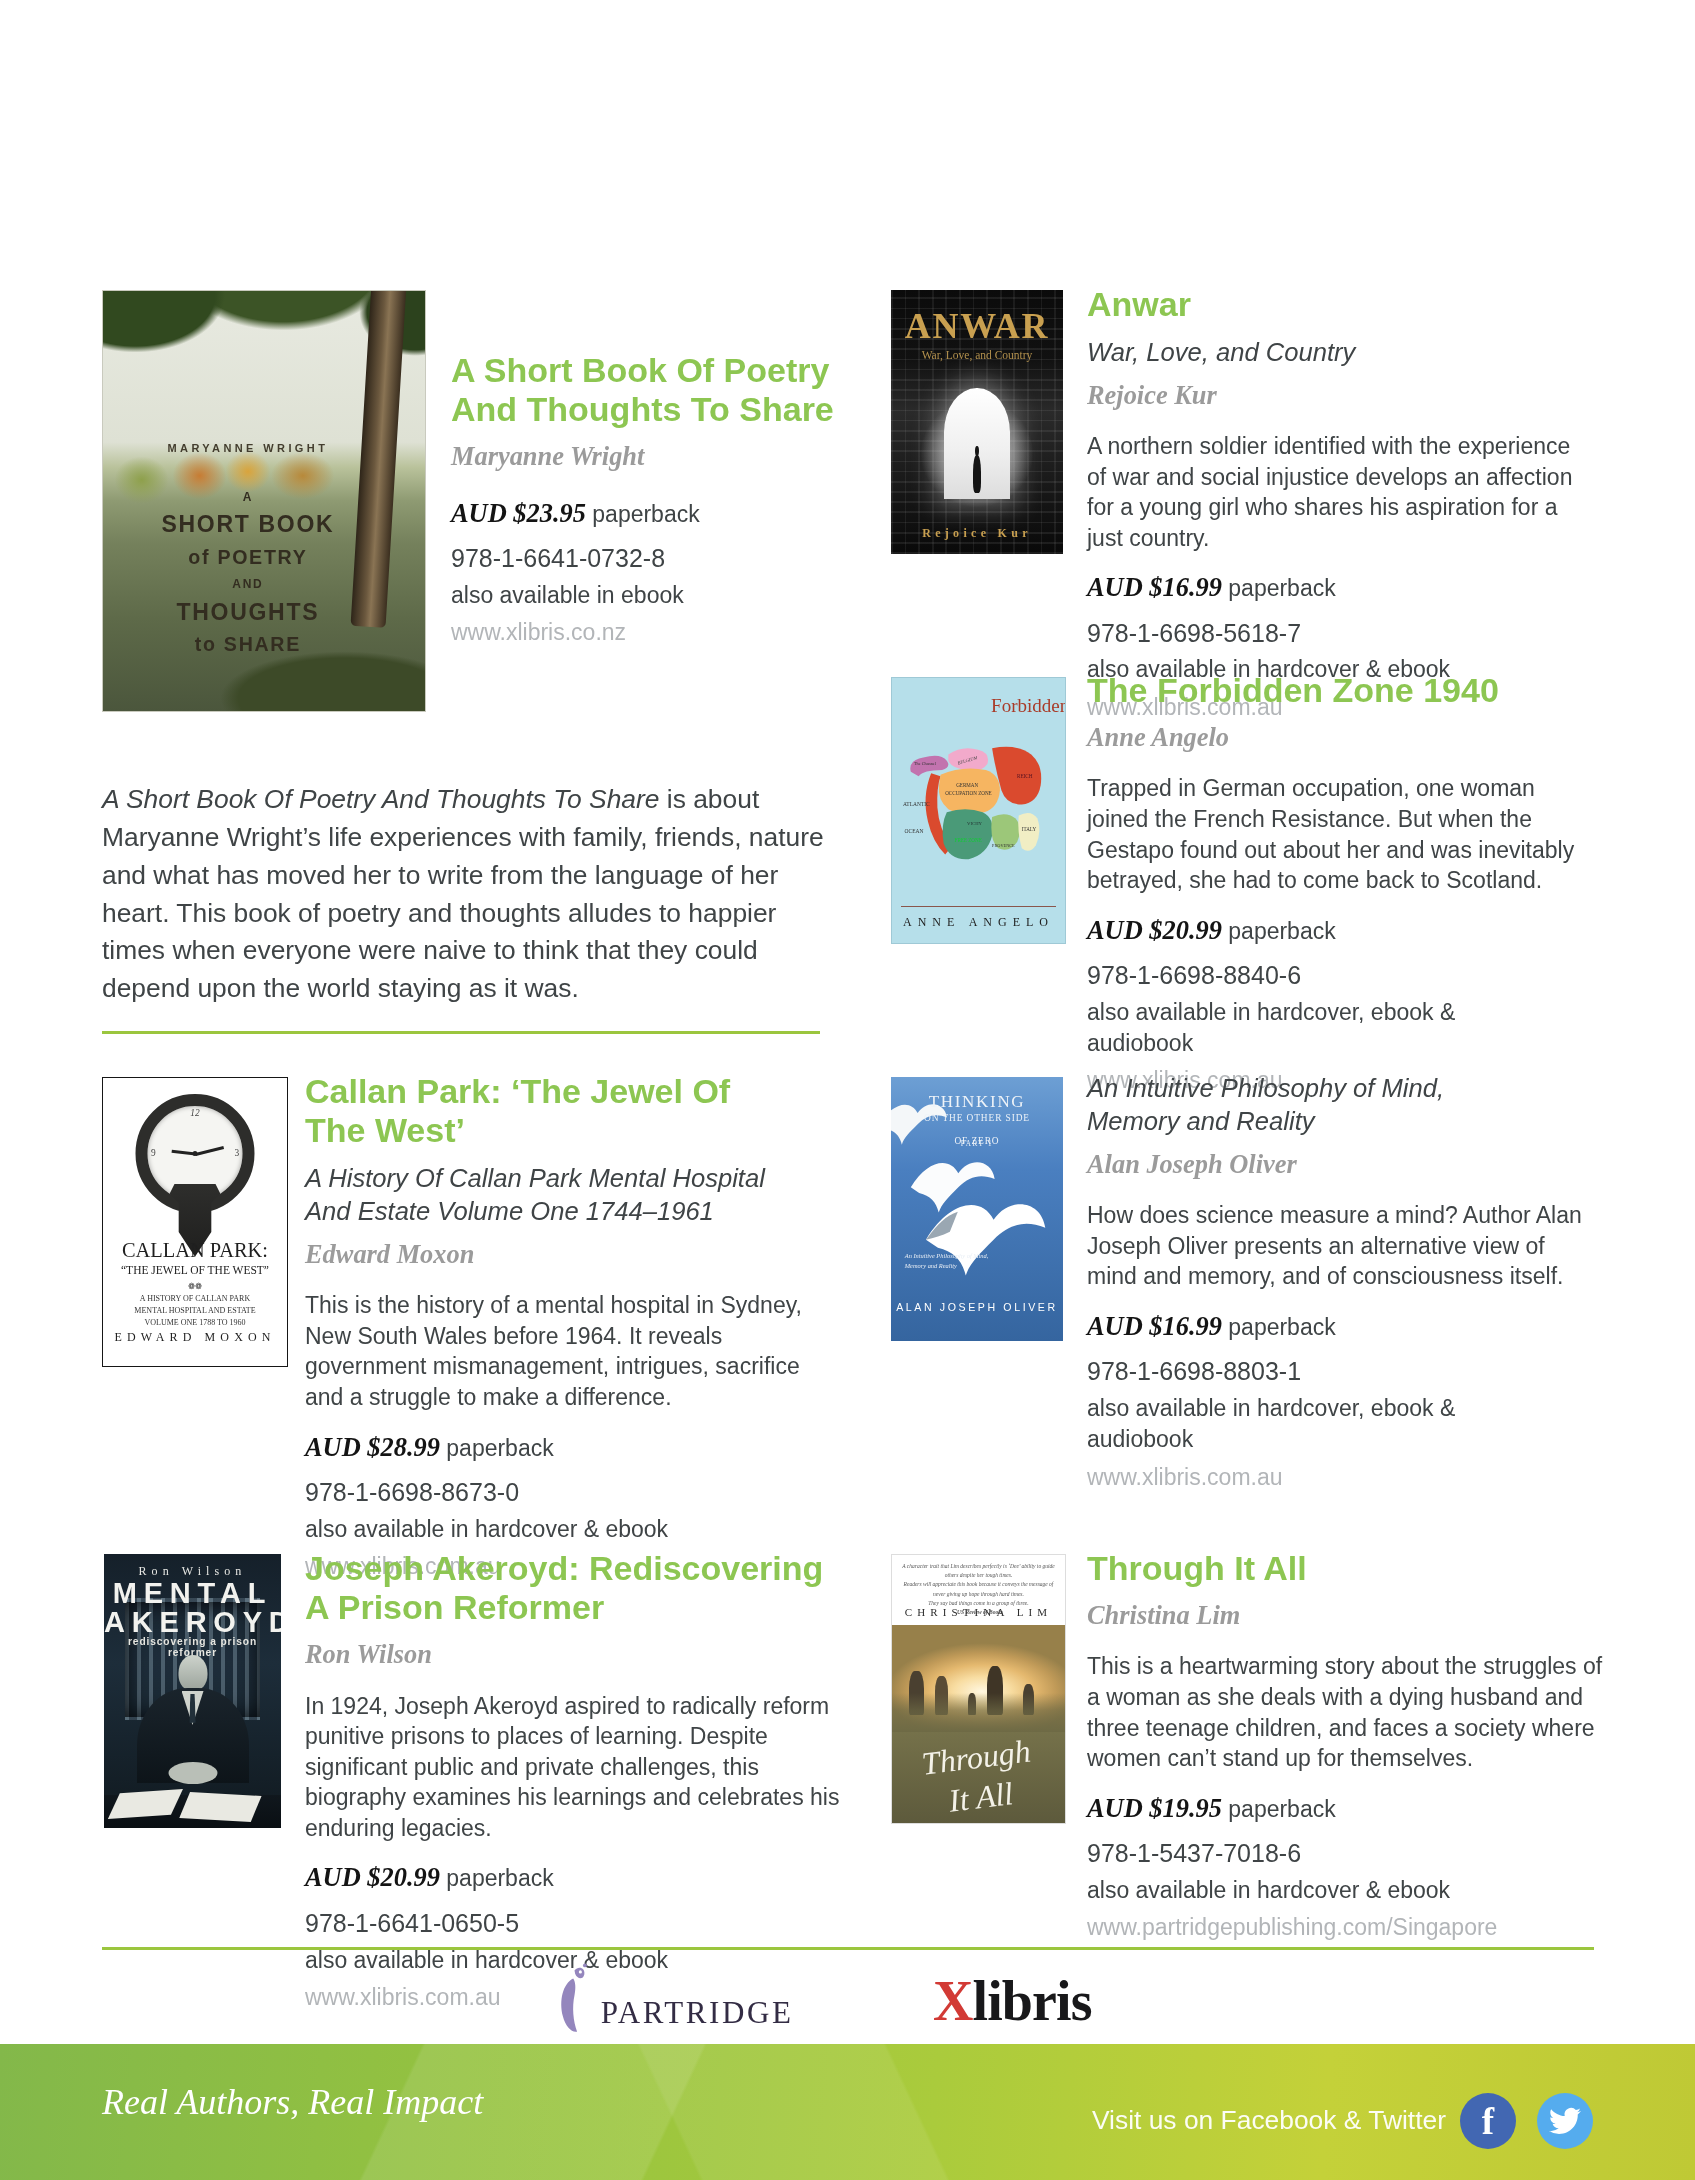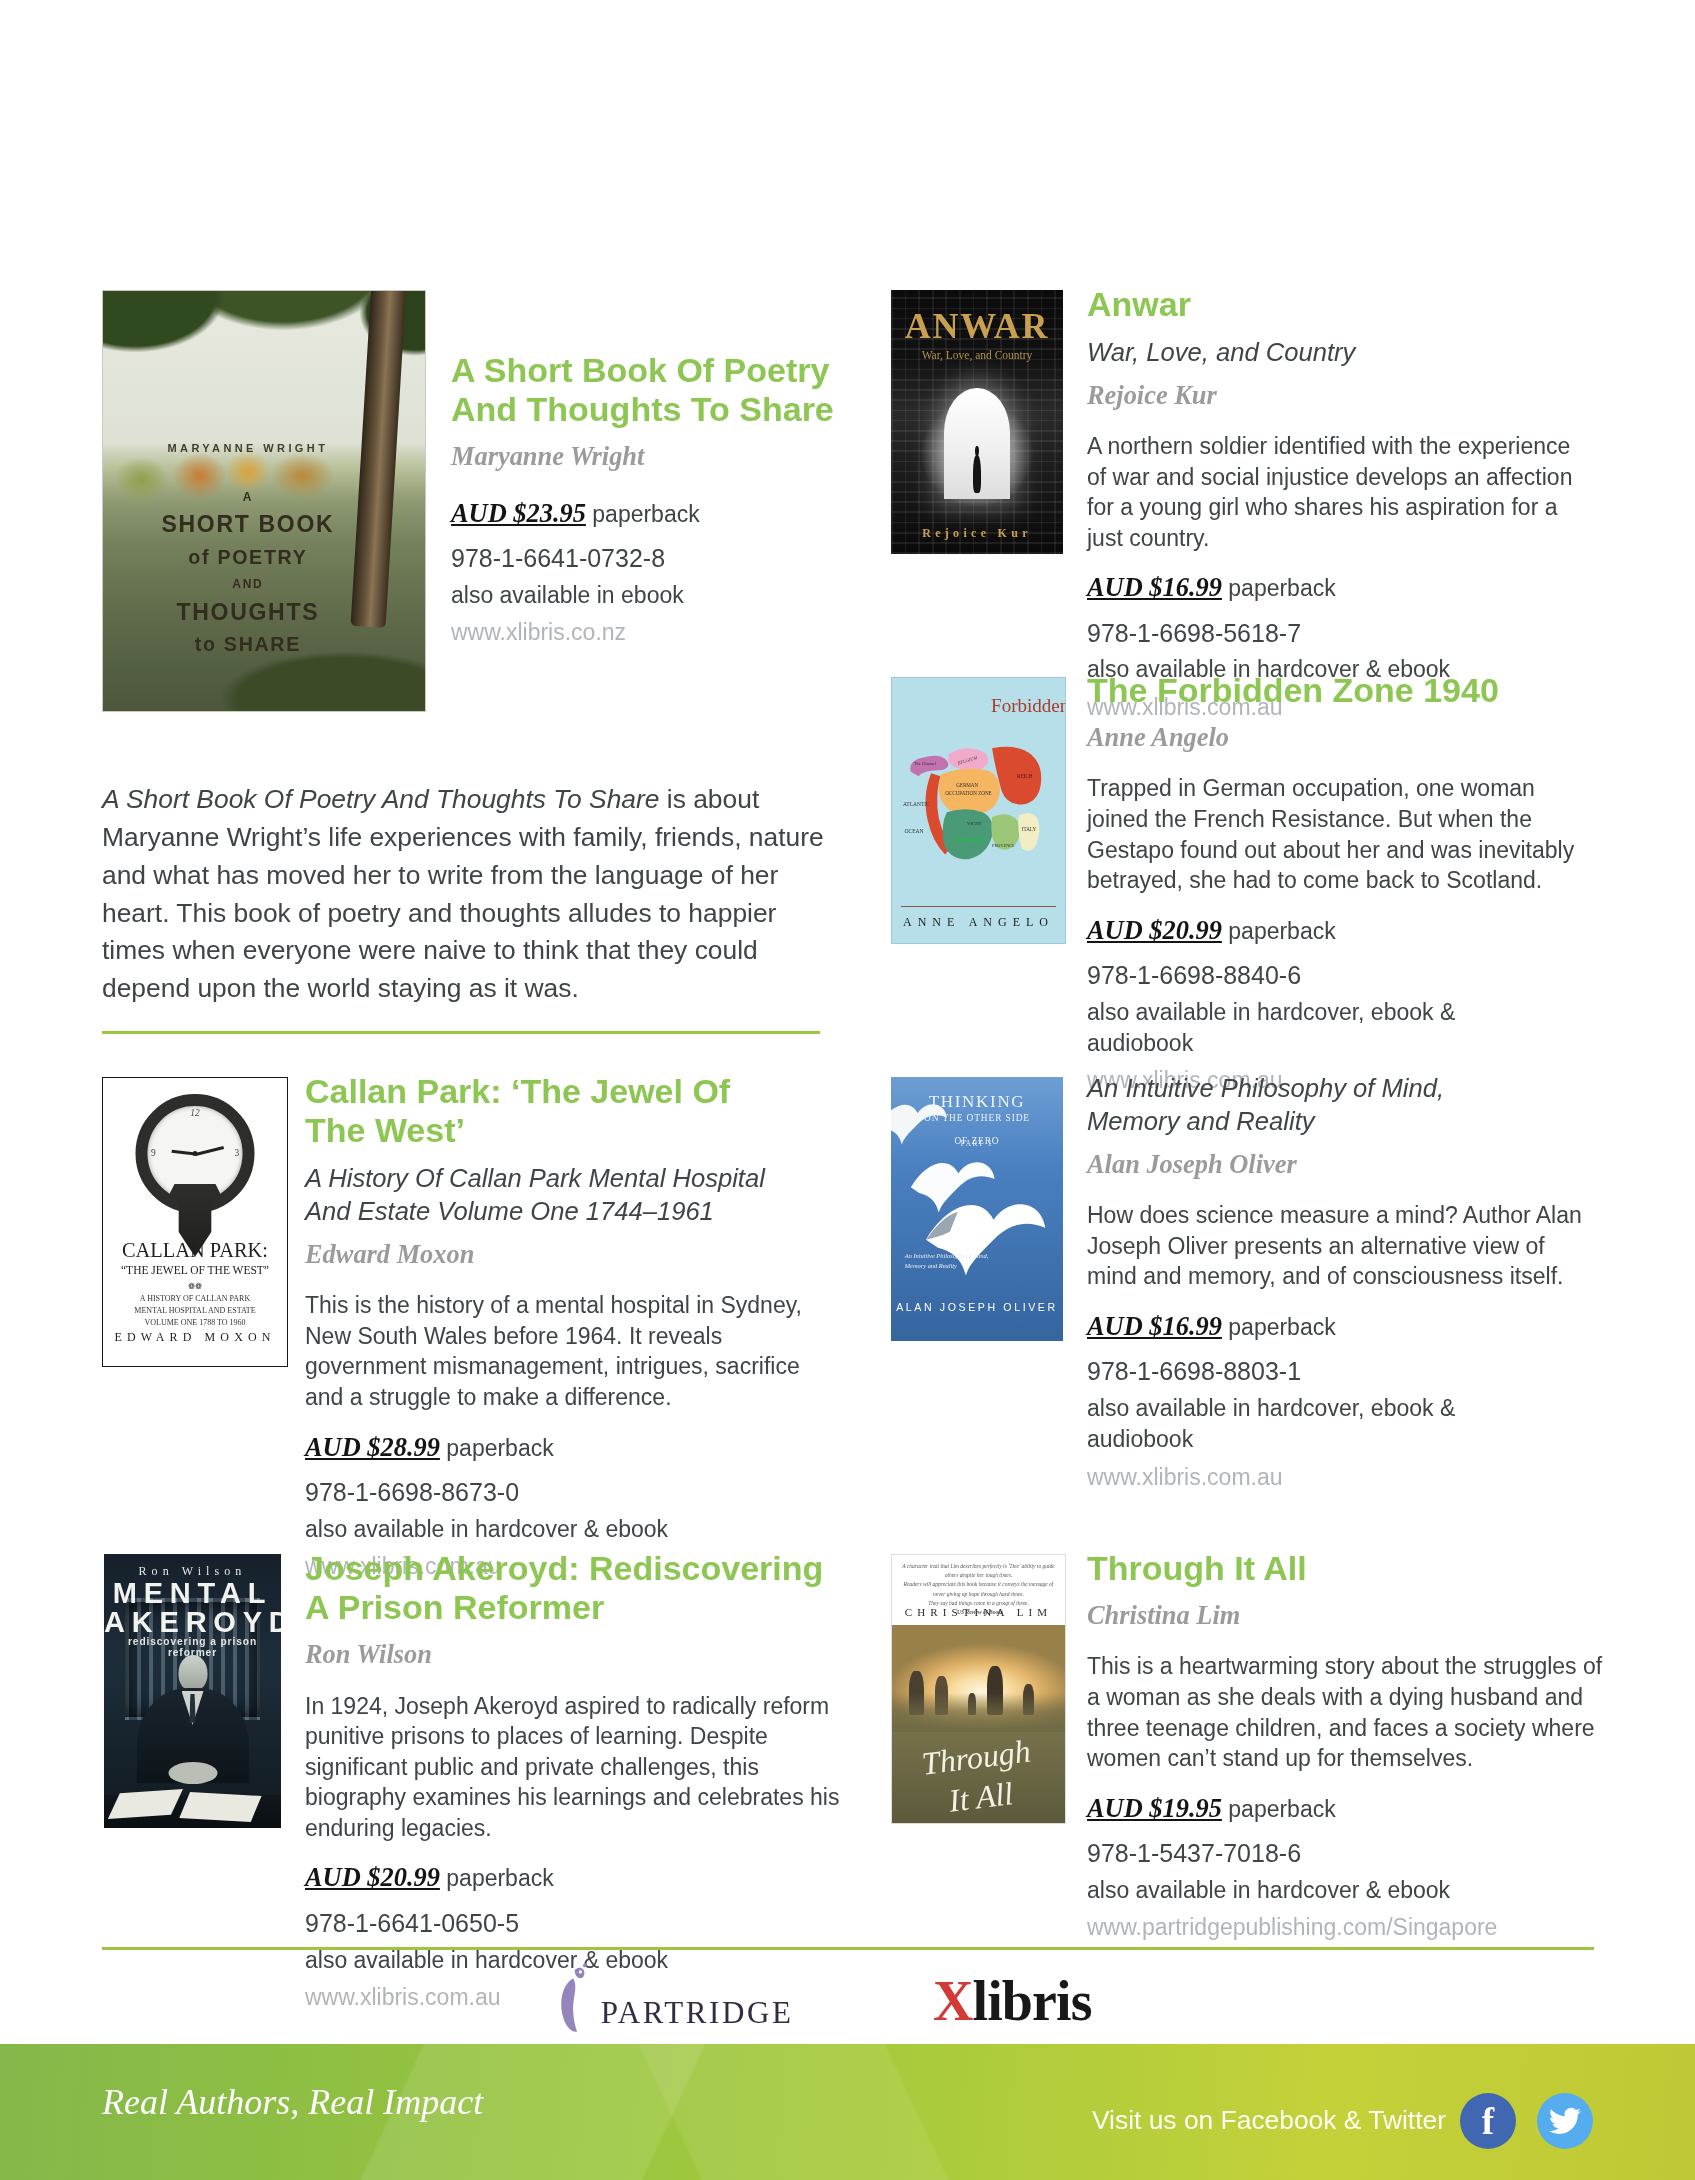--- a/index.html
+++ b/index.html
@@ -18,21 +18,21 @@
 
   
   .txt{position:absolute;}
   .b-title{margin:0 0 12px;font-weight:bold;font-size:34px;line-height:1.15;color:#8dc652;}
   .b-sub{margin:0 0 10.2px;font-style:italic;font-size:25.6px;line-height:1.3;color:#3f4446;}
   .b-author{margin:0 0 20.4px;font-family:"Liberation Serif",serif;font-style:italic;font-weight:bold;
             font-size:26.4px;color:#9b9b9b;}
   .b-desc{margin:0 0 19px;font-size:23px;line-height:1.33;color:#3f4446;}
   .b-price{margin:0 0 15.3px;font-size:23px;color:#3f4446;}
   .b-price .aud{font-family:"Liberation Serif",serif;font-style:italic;font-weight:bold;
-                font-size:26.4px;color:#141414;text-decoration:underline;}
+                font-size:26.4px;color:#141414;}
   .b-isbn{margin:0 0 6.8px;font-size:25px;color:#3f4446;}
   .b-avail{margin:0 0 8.5px;font-size:23px;line-height:1.35;color:#3f4446;}
   .b-url{font-size:23px;color:#b2b5b8;}
 
   .feature{position:absolute;left:102px;top:755px;width:734px;font-size:26.4px;line-height:1.43;color:#3f4446;}
   .feature em{font-style:italic;}
   .rule{position:absolute;height:2.6px;background:#9bc63e;}
 
   
   .cover{position:absolute;overflow:hidden;}

